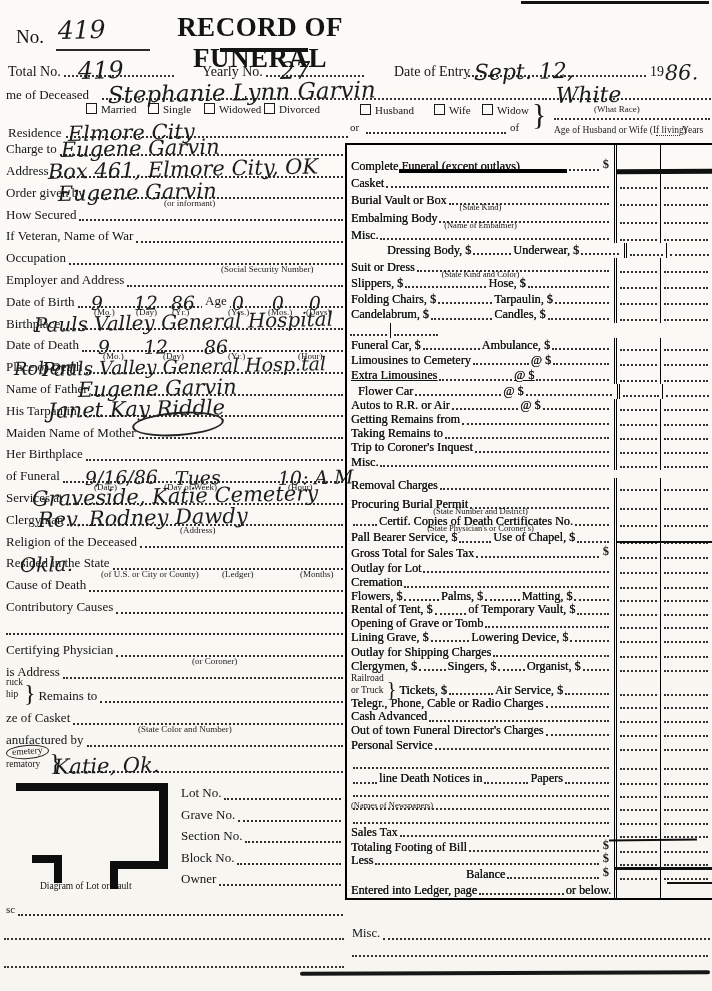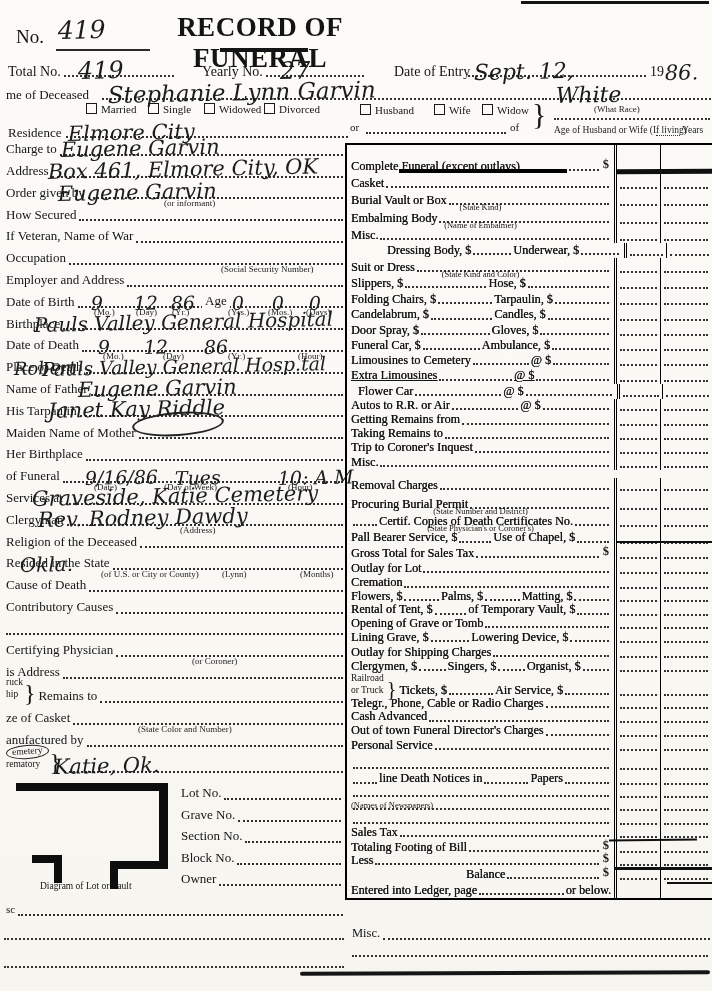--- a/index.html
+++ b/index.html
@@ -264,21 +264,21 @@
         </div>
         <div class="lrow">
           <span class="llbl">Religion of the Deceased</span>
           <span class="fill"></span>
         </div>
         <div class="lrow">
           <span class="llbl">Resided in the State</span>
           <span class="fill"></span>
           <span class="hw lval" style="left: 14px; font-size: 20px;">Okla.</span>
           <span class="sub" style="left: 95px;">(of U.S. or City or County)</span>
-          <span class="sub" style="left: 216px;">(Lynn)</span>
+          <span class="sub" style="left: 216px;">(Ledger)</span>
           <span class="sub" style="left: 294px;">(Months)</span>
         </div>
         <div class="lrow">
           <span class="llbl">Cause of Death</span>
           <span class="fill"></span>
         </div>
         <div class="lrow">
           <span class="llbl">Contributory Causes</span>
           <span class="fill"></span>
         </div>
@@ -450,26 +450,20 @@
           <div class="clab">
             <span class="ct">Candelabrum, $</span>
             <span class="cd"></span>
             <span class="ct">Candles, $</span>
             <span class="cd"></span>
           </div>
           <span class="camt a1 ad"></span>
           <span class="camt a2 ad"></span>
         </div>
         <div class="crow" style="height: 15.5px;">
-          <div class="clab">
-            <span class="ct">Door Spray, $</span>
-            <span class="cd"></span>
-            <span class="ct">Gloves, $</span>
-            <span class="cd"></span>
-          </div>
           <span class="camt a1 ad"></span>
           <span class="camt a2 ad"></span>
         </div>
         <div class="crow" style="height: 15.5px;">
           <div class="clab">
             <span class="ct">Funeral Car, $</span>
             <span class="cd"></span>
             <span class="ct">Ambulance, $</span>
             <span class="cd"></span>
           </div>

